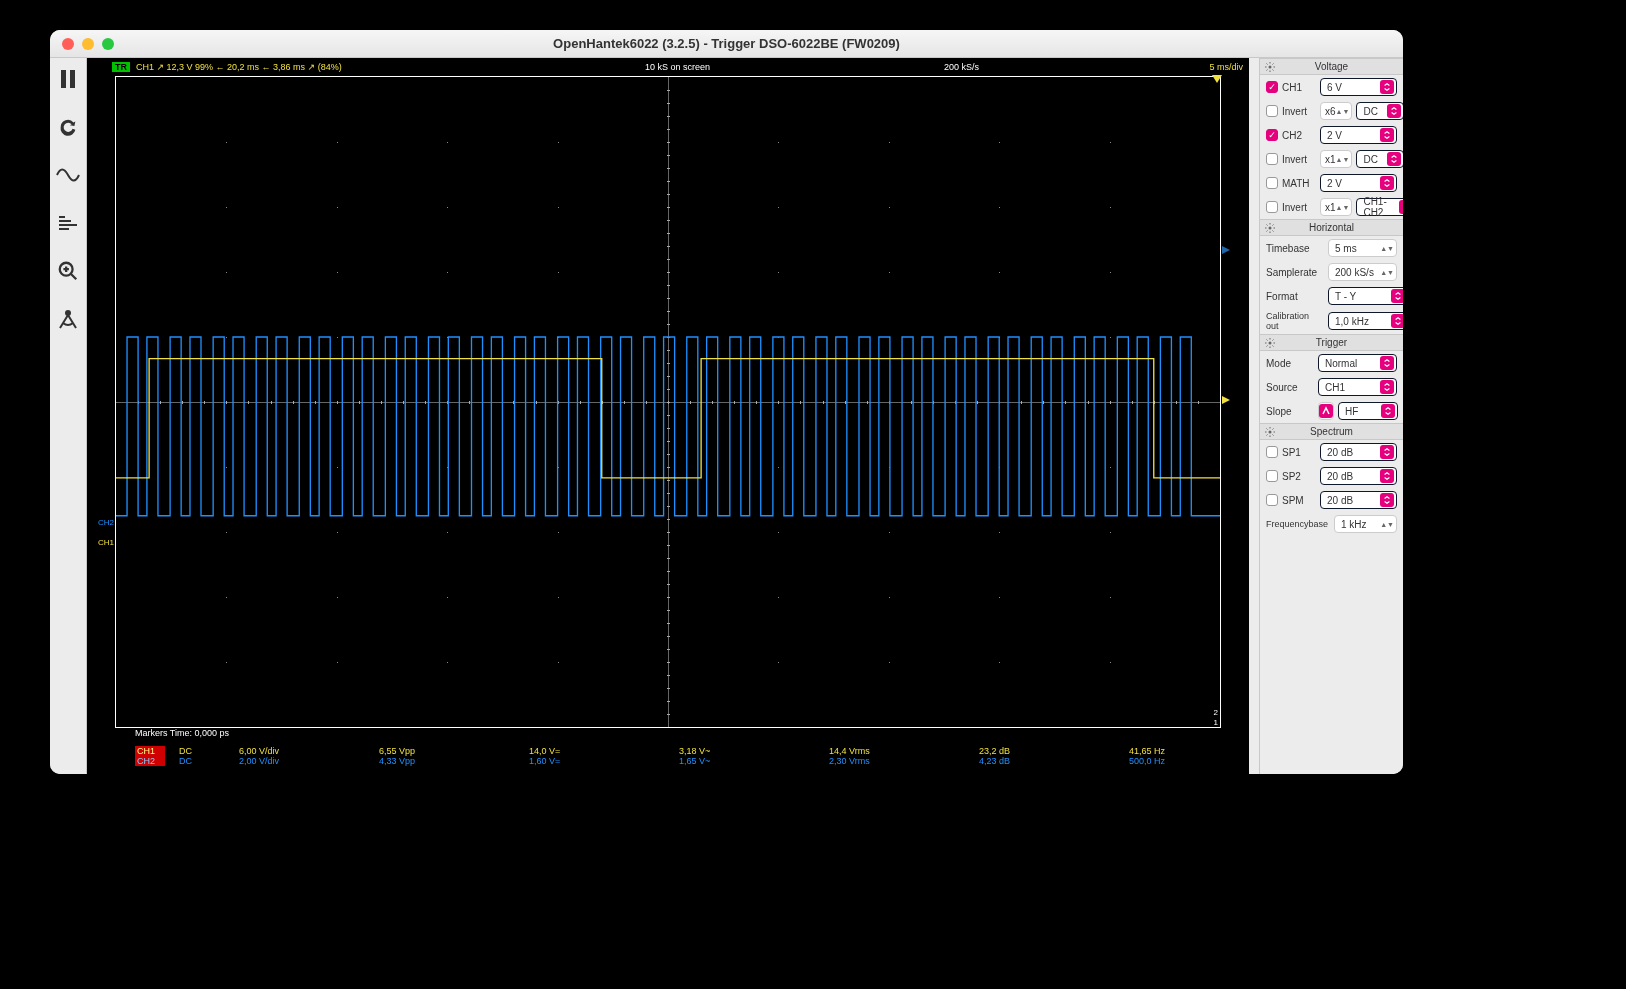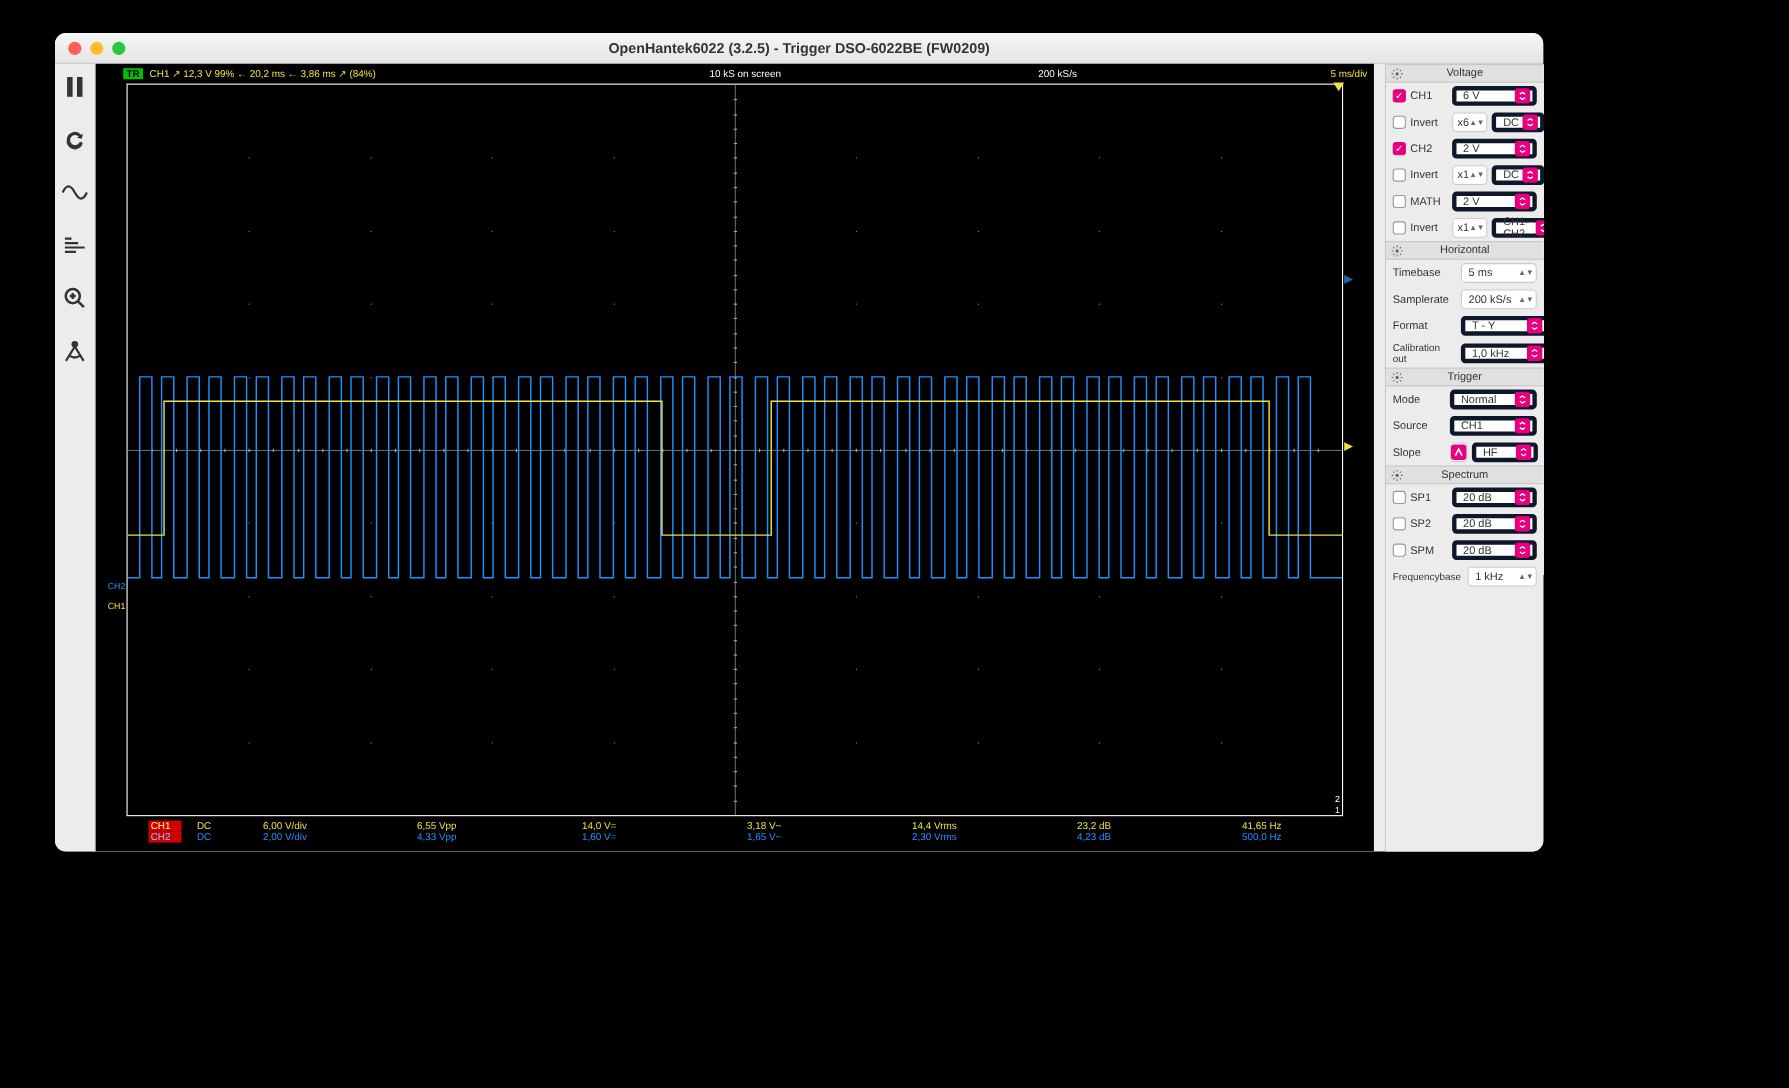--- a/index.html
+++ b/index.html
@@ -37,21 +37,21 @@
 .ch1c { color: #f0e040; } .ch2c { color:#2090ff; }
 .ch1bg { background:#d00000; color:#ff8; padding:0 2px; width:30px; }
 .side { width: 156px; background: #ececec; border-left: 1px solid #c8c8c8; overflow-y: auto; font-size: 10px; color: #333; margin-left: 10px; }
 .panel-head { background: #e0e0e0; border-top: 1px solid #c8c8c8; border-bottom: 1px solid #c8c8c8; text-align: center; padding: 2px 0; position: relative; font-size: 10px; }
 .gear { position:absolute; left:4px; top:2px; width:12px; height:12px; }
 .prow { display:flex; align-items:center; padding: 3px 6px; gap: 4px; }
 .chk { width:12px; height:12px; border:1px solid #999; border-radius:3px; background:#fff; display:inline-flex; align-items:center; justify-content:center; flex-shrink:0; }
 .chk.on { background:#e6007e; border-color:#e6007e; }
 .chk.on::after { content:"✓"; color:#fff; font-size:9px; line-height:1; }
 .lbl { width: 34px; flex-shrink:0; }
-.sel { flex:1; height:18px; background:#fff; border:4px solid #0f172a; border-radius:4px; display:flex; align-items:center; justify-content:space-between; padding:0 2px 0 6px; font-size:10px; min-width:0; }
+.sel { flex:1; height:18px; background:#fff; border:1px solid #0f172a; border-radius:4px; display:flex; align-items:center; justify-content:space-between; padding:0 2px 0 6px; font-size:10px; min-width:0; }
 .sel .arr { width:14px; height:14px; background:#e6007e; border-radius:3px; display:flex; align-items:center; justify-content:center; flex-shrink:0; }
 .sel .arr svg { width:8px; height:8px; }
 .spn { width:44px; height:18px; background:#fff; border:1px solid #ccc; border-radius:4px; display:flex; align-items:center; padding:0 2px 0 4px; font-size:10px; }
 .spn .spnarr { margin-left:auto; display:flex; flex-direction:column; line-height:5px; font-size:7px; color:#666; }
 .stepper { width:80px; height:18px; background:#fff; border:1px solid #ccc; border-radius:4px; display:flex; align-items:center; padding:0 2px 0 6px; font-size:10px; }
 .stepper .spnarr { margin-left:auto; display:flex; flex-direction:column; line-height:5px; font-size:7px; color:#666; }
 .slope-btn { width:20px; height:18px; background:#fff; border:1px solid #ccc; border-radius:4px; display:flex; align-items:center; justify-content:center; }
 .slope-btn .arr { width:14px; height:14px; background:#e6007e; border-radius:3px; display:flex; align-items:center; justify-content:center; }
 svg { display:block; }
 </style>
@@ -307,20 +307,21 @@
         <div class="ch-label ch1c" style="top:71%;">CH1</div>
 
         <svg id="waves" style="position:absolute;inset:0;width:100%;height:100%;" preserveAspectRatio="none" viewBox="0 0 1000 600">
           <path id="ch2path" stroke="#2090ff" stroke-width="1.2" fill="none" d="M0 405 L10 405 L10 240 L20 240 L20 405 L28 405 L28 240 L38 240 L38 405 L49 405 L49 240 L59 240 L59 405 L67 405 L67 240 L77 240 L77 405 L88 405 L88 240 L98 240 L98 405 L106 405 L106 240 L116 240 L116 405 L127 405 L127 240 L137 240 L137 405 L145 405 L145 240 L155 240 L155 405 L166 405 L166 240 L176 240 L176 405 L184 405 L184 240 L194 240 L194 405 L205 405 L205 240 L215 240 L215 405 L223 405 L223 240 L233 240 L233 405 L244 405 L244 240 L254 240 L254 405 L262 405 L262 240 L272 240 L272 405 L283 405 L283 240 L293 240 L293 405 L301 405 L301 240 L311 240 L311 405 L322 405 L322 240 L332 240 L332 405 L340 405 L340 240 L350 240 L350 405 L361 405 L361 240 L371 240 L371 405 L379 405 L379 240 L389 240 L389 405 L400 405 L400 240 L410 240 L410 405 L418 405 L418 240 L428 240 L428 405 L439 405 L439 240 L449 240 L449 405 L457 405 L457 240 L467 240 L467 405 L478 405 L478 240 L488 240 L488 405 L496 405 L496 240 L506 240 L506 405 L517 405 L517 240 L527 240 L527 405 L535 405 L535 240 L545 240 L545 405 L556 405 L556 240 L566 240 L566 405 L574 405 L574 240 L584 240 L584 405 L595 405 L595 240 L605 240 L605 405 L613 405 L613 240 L623 240 L623 405 L634 405 L634 240 L644 240 L644 405 L652 405 L652 240 L662 240 L662 405 L673 405 L673 240 L683 240 L683 405 L691 405 L691 240 L701 240 L701 405 L712 405 L712 240 L722 240 L722 405 L730 405 L730 240 L740 240 L740 405 L751 405 L751 240 L761 240 L761 405 L769 405 L769 240 L779 240 L779 405 L790 405 L790 240 L800 240 L800 405 L808 405 L808 240 L818 240 L818 405 L829 405 L829 240 L839 240 L839 405 L847 405 L847 240 L857 240 L857 405 L868 405 L868 240 L878 240 L878 405 L886 405 L886 240 L896 240 L896 405 L907 405 L907 240 L917 240 L917 405 L925 405 L925 240 L935 240 L935 405 L946 405 L946 240 L956 240 L956 405 L964 405 L964 240 L974 240 L974 405 L1000 405"></path>
           <path id="ch1path" stroke="#f0e040" stroke-width="1.2" fill="none" d="M0 370 L30 370 L30 260 L440 260 L440 370 L530 370 L530 260 L940 260 L940 370 L1000 370"></path>
         </svg>
 
         <div style="position:absolute;right:2px;bottom:0;font-size:8px;color:#fff;">1</div>
         <div style="position:absolute;right:2px;bottom:10px;font-size:8px;color:#fff;">2</div>
       </div>
+      <div class="bottomline">Markers  Time: 0,000 ps</div>
       <div class="measure">
         <div class="measure-row">
           <span class="ch1bg">CH1</span>
           <span class="ch1c">DC</span>
           <span class="ch1c">6,00 V/div</span>
           <span class="ch1c">6,55 Vpp</span>
           <span class="ch1c">14,0 V=</span>
           <span class="ch1c">3,18 V~</span>
           <span class="ch1c">14,4 Vrms</span>
           <span class="ch1c">23,2 dB</span>

